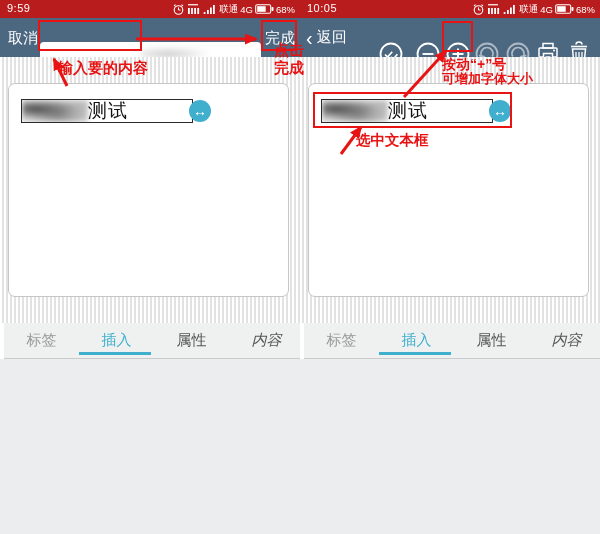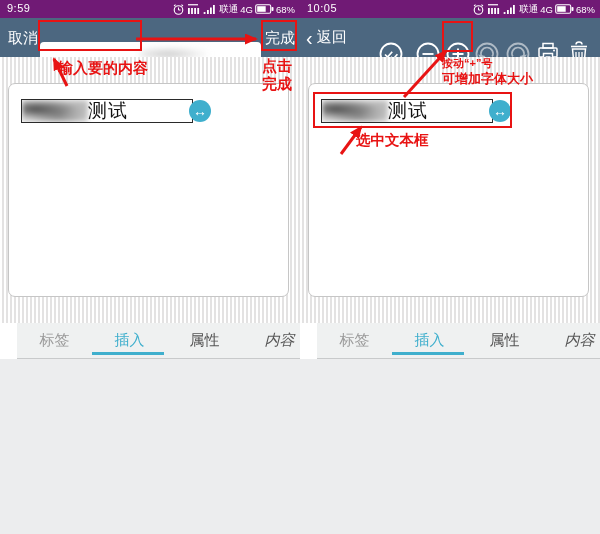--- a/index.html
+++ b/index.html
@@ -8,21 +8,21 @@
     background:#fff;font-family:"Liberation Sans","DejaVu Sans",sans-serif;
     -webkit-font-smoothing:antialiased;
   }
   .screen{position:absolute;top:0;width:300px;height:534px;overflow:hidden;}
   #screen-left{left:0;}
   #screen-right{left:300px;}
 
   
   .statusbar{
     position:absolute;top:0;left:0;width:300px;height:18px;
-    background:#701a75;color:#fff;display:flex;align-items:center;
+    background:#b91c1c;color:#fff;display:flex;align-items:center;
     font-size:11px;
   }
   .statusbar .time{position:absolute;left:7px;top:2px;letter-spacing:.5px;}
   .statusbar .right-icons{
     position:absolute;right:5px;top:0;height:18px;
     display:flex;align-items:center;gap:2px;
   }
   .statusbar .stxt{font-size:9.5px;}
   .statusbar svg{display:block;}
 
@@ -78,21 +78,21 @@
     letter-spacing:1px;white-space:nowrap;
   }
   .resize-handle{
     position:absolute;left:180px;top:16px;width:22px;height:22px;border-radius:50%;
     background:#3fafcd;color:#fff;font-size:14px;font-weight:bold;
     display:flex;align-items:center;justify-content:center;line-height:1;
   }
 
   
   .tabbar{
-    position:absolute;top:323px;left:17px;width:300px;height:35px;
+    position:absolute;top:323px;left:4px;width:300px;height:35px;
     background:#eff1f1;border-bottom:1px solid #c8cacb;box-sizing:content-box;
   }
   .tab{
     position:absolute;top:0;width:75px;height:35px;line-height:33px;
     text-align:center;font-size:15px;color:#565656;
   }
   .tab.dim{color:#999;}
   .tab.active{color:#3fafcd;}
   .tab-underline{
     position:absolute;left:75px;bottom:3px;width:72px;height:3px;background:#3fafcd;
@@ -322,19 +322,19 @@
       <path d="M0,0 L13,5.5 L0,11 Z" fill="#e81313"></path>
     </marker>
   </defs>
   <line x1="136" y1="39" x2="256" y2="39" stroke="#e81313" stroke-width="3" marker-end="url(#rh)"></line>
   <line x1="67" y1="86" x2="54" y2="59" stroke="#e81313" stroke-width="3" marker-end="url(#rh)"></line>
   <line x1="404" y1="97" x2="446" y2="51" stroke="#e81313" stroke-width="3" marker-end="url(#rh)"></line>
   <line x1="341" y1="154" x2="361" y2="127" stroke="#e81313" stroke-width="3" marker-end="url(#rh)"></line>
 </svg>
 
 <div class="red-text" style="left:58px;top:59px;font-size:15px;">输入要的内容</div>
-<div class="red-text" style="left:262px;top:57px;font-size:15px;line-height:18px;">
+<div class="red-text" style="left:262px;top:41px;font-size:15px;line-height:18px;padding-left:12px;">
   <div>点击</div>
   <div>完成</div>
 </div>
-<div class="red-text" style="left:442px;top:56px;font-size:11px;">按动“+”号</div>
+<div class="red-text" style="left:442px;top:56px;font-size:14px;">按动“+”号</div>
 <div class="red-text" style="left:442px;top:70px;font-size:13px;">可增加字体大小</div>
 <div class="red-text" style="left:356px;top:131px;font-size:14.5px;">选中文本框</div>
 
 </body></html>

